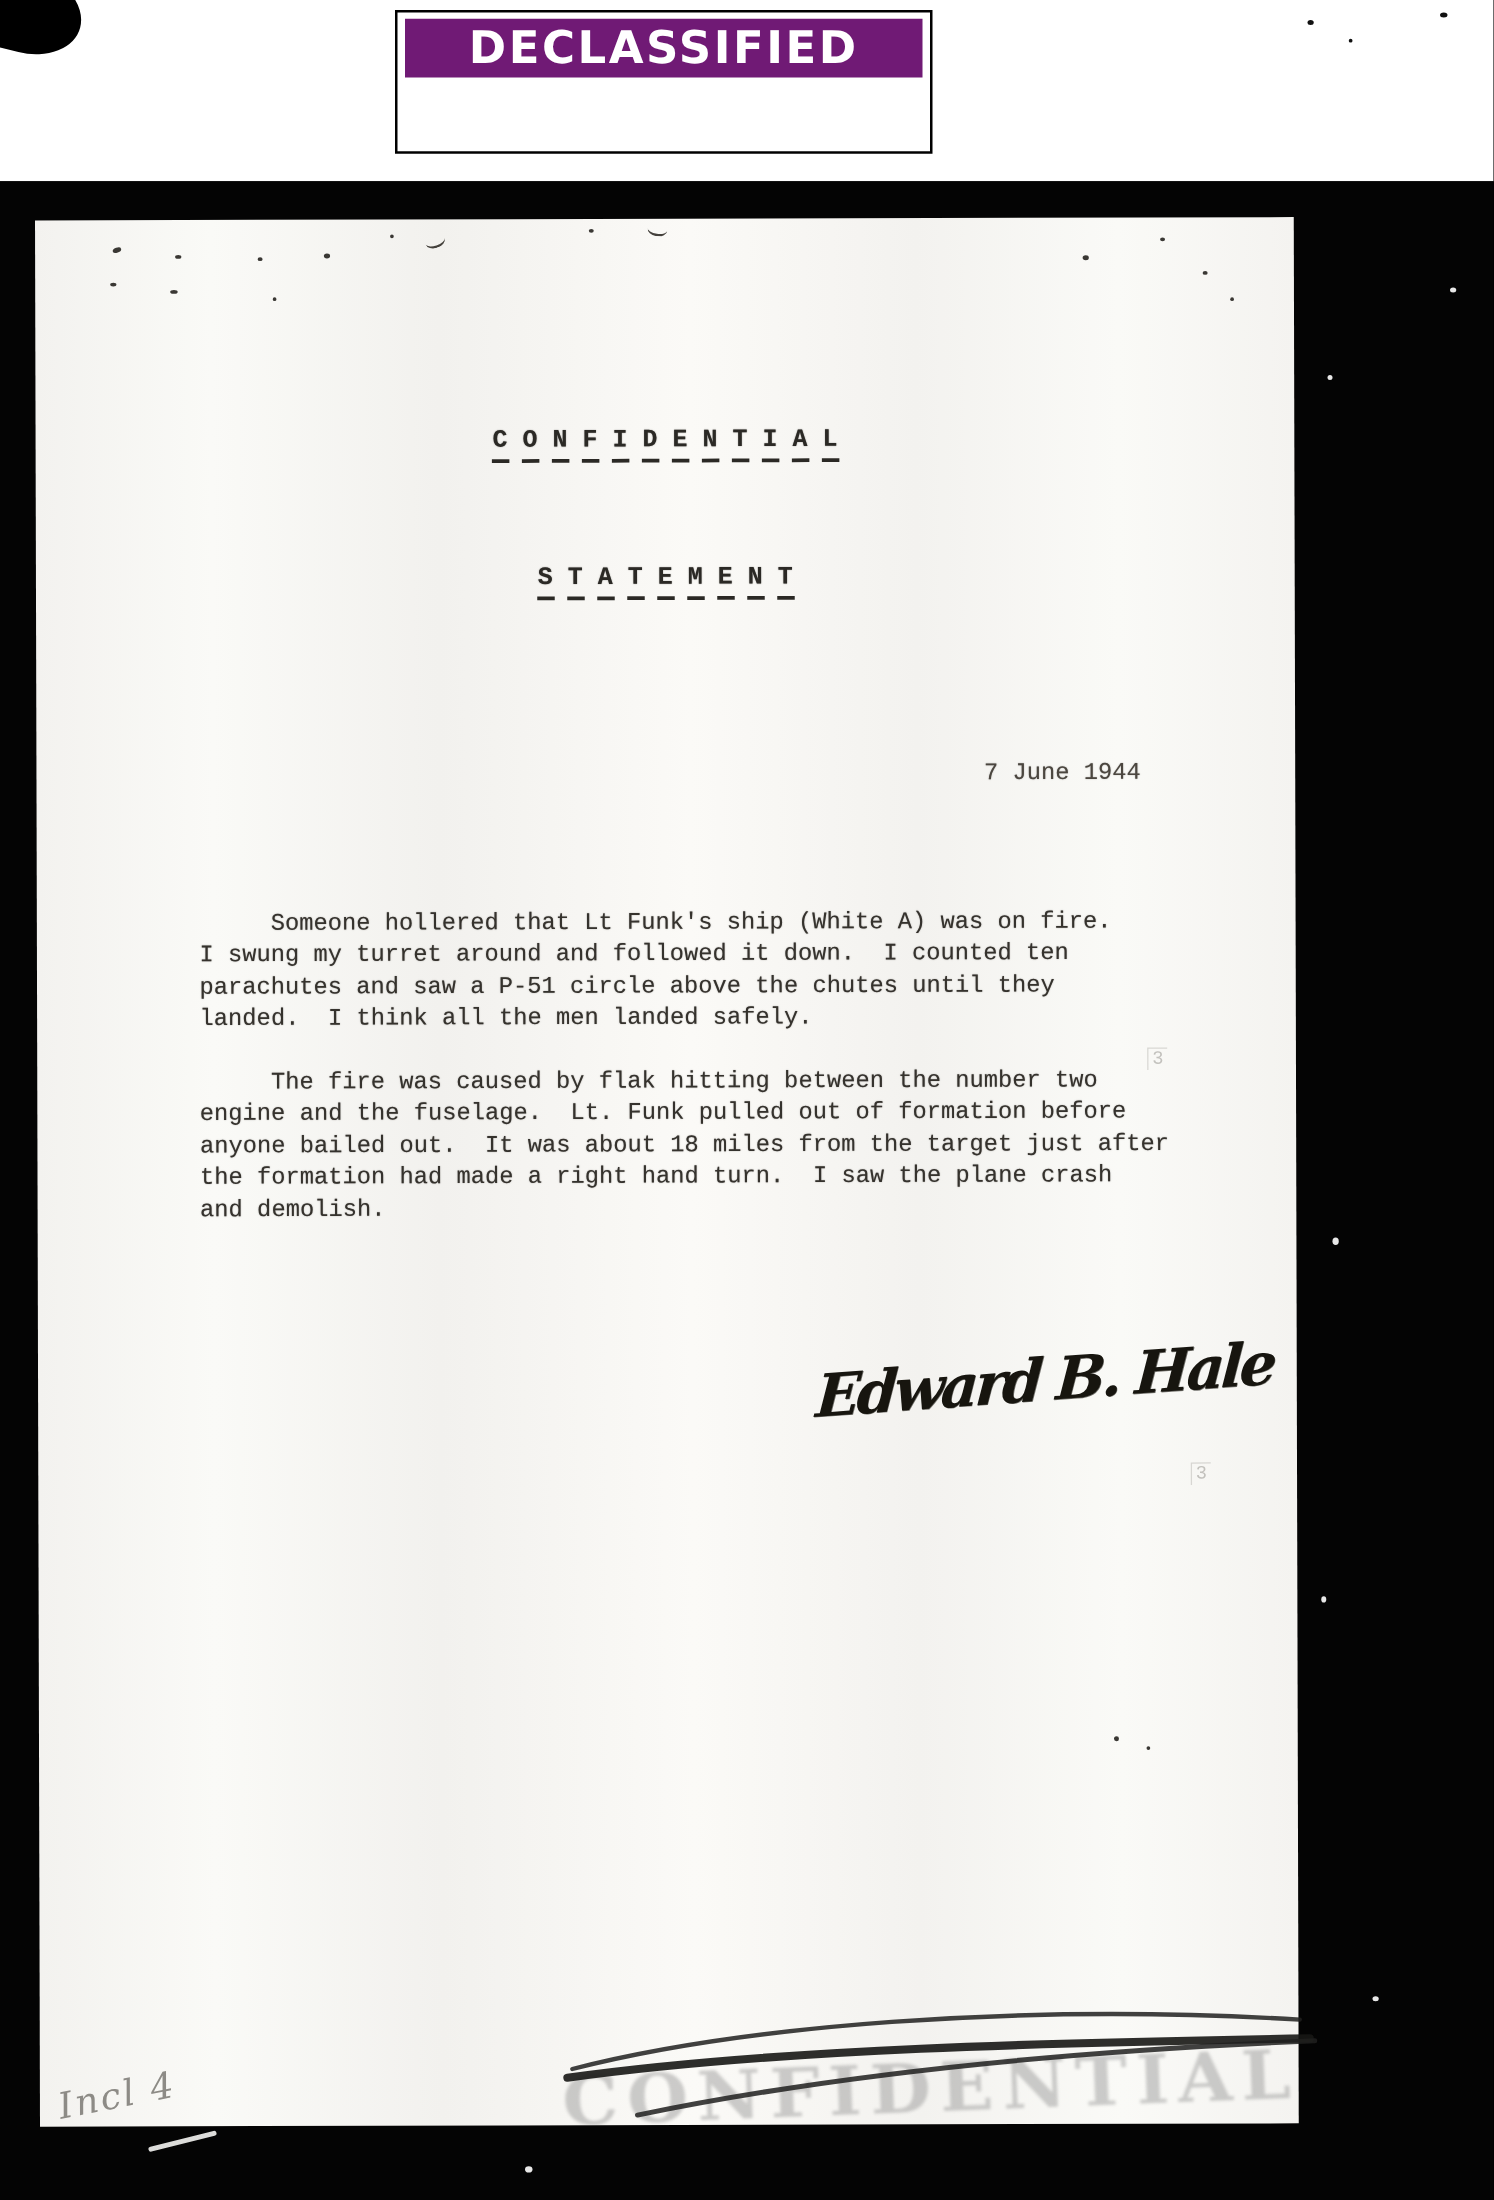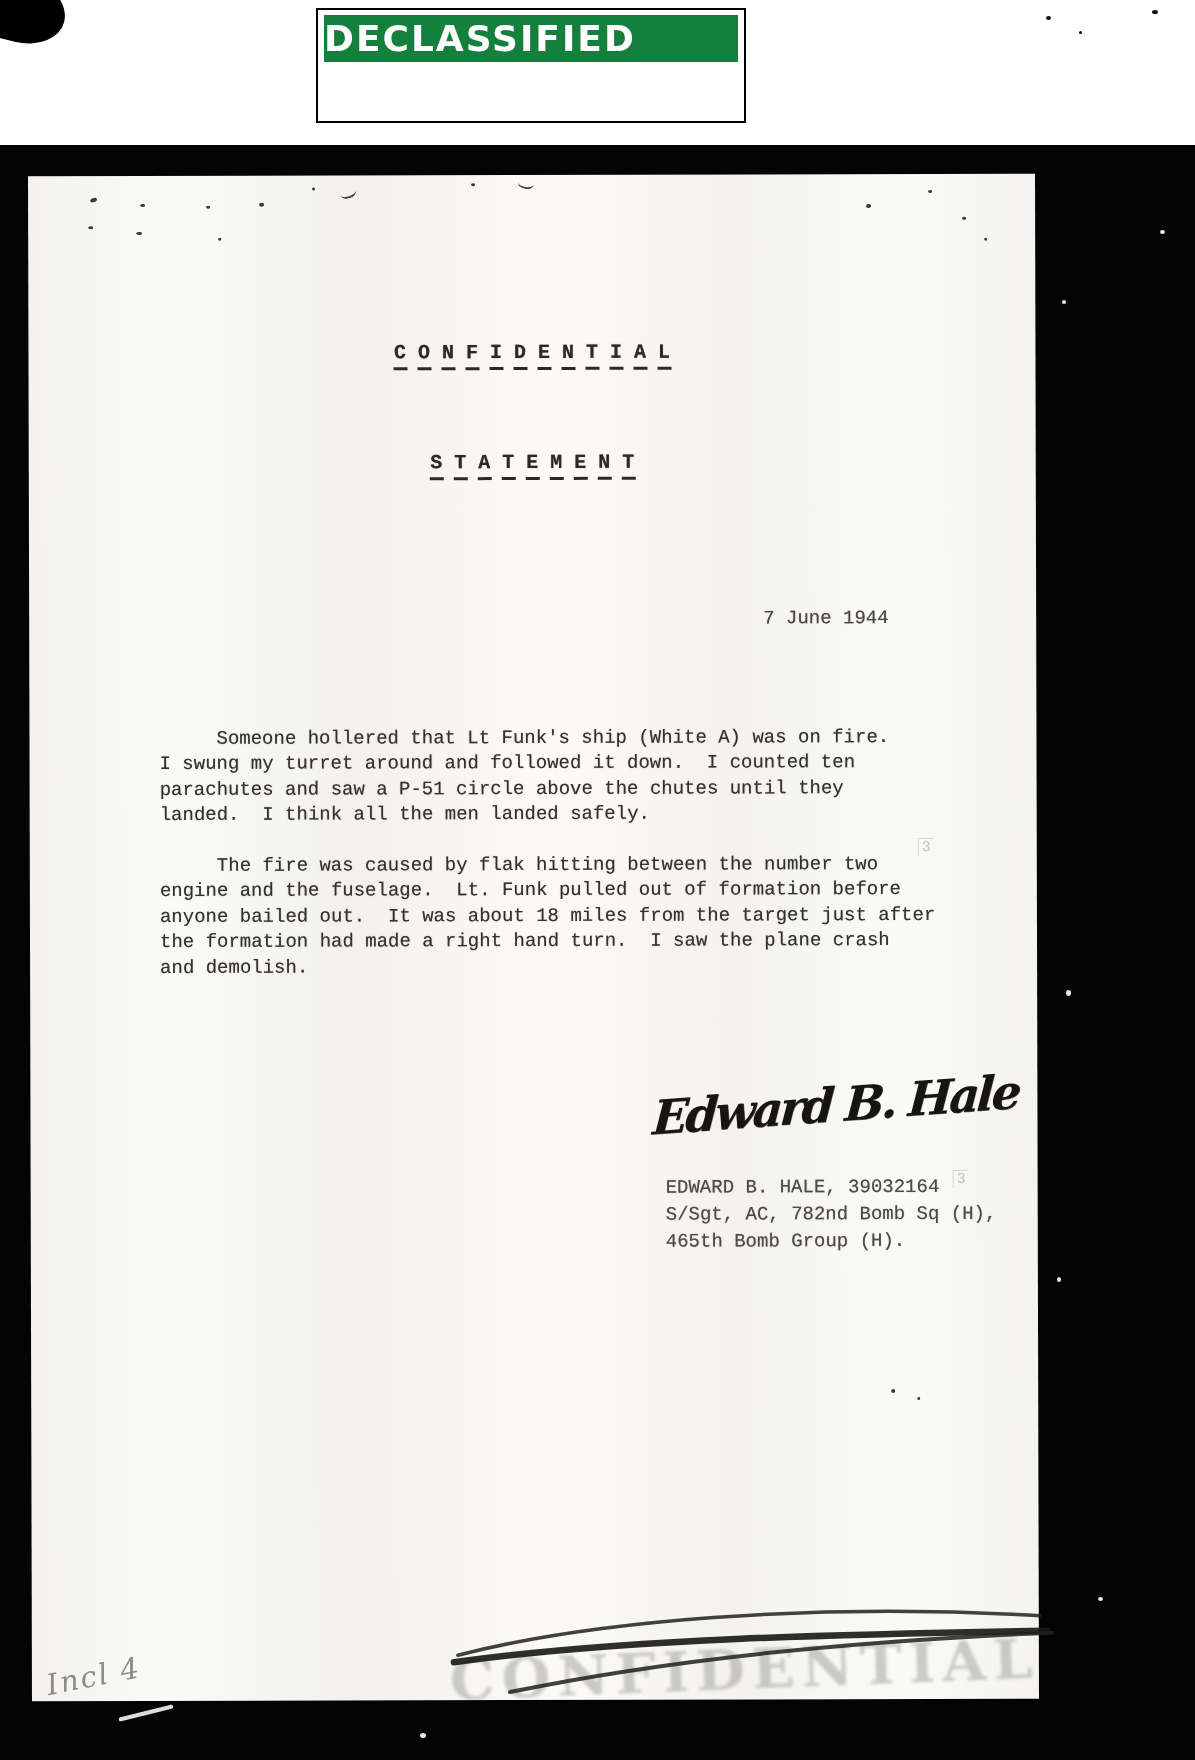--- a/index.html
+++ b/index.html
@@ -7,22 +7,22 @@
           font-family:"Liberation Sans",sans-serif;}
 
   
   .top-band{position:absolute;left:0;top:0;width:1195px;height:145px;background:#ffffff;}
   .corner-blob{position:absolute;left:-26px;top:-24px;width:92px;height:66px;background:#000;
                border-radius:38% 62% 55% 45%;transform:rotate(14deg);}
   .tiny-speck{position:absolute;background:#111;border-radius:50%;}
 
   .stamp-box{position:absolute;left:316px;top:8px;width:430px;height:115px;background:#fff;
              border:2px solid #000;box-sizing:border-box;}
-  .stamp-titlebar{margin:5px 6px 0 6px;height:47px;background:#15803d;display:flex;
-                  align-items:center;justify-content:flex-start;}
+  .stamp-titlebar{margin:5px 6px 0 6px;height:47px;background:#701a75;display:flex;
+                  align-items:center;justify-content:center;}
   .stamp-title{color:#fff;font-family:"DejaVu Sans",sans-serif;font-weight:bold;
                font-size:36px;letter-spacing:2px;}
   .stamp-line{text-align:center;font-family:"DejaVu Sans",sans-serif;font-size:25px;
               color:#000;margin-top:3px;white-space:nowrap;}
   .stamp-line .b{font-weight:bold;}
   .stamp-line span{margin:0 4px;}
 
   
   .scan-area{position:absolute;left:0;top:145px;width:1195px;height:1615px;background:#040404;}
   .page{position:absolute;left:30px;top:30px;width:1007px;height:1525px;
@@ -41,21 +41,21 @@
   .typed{font-family:"Liberation Mono","DejaVu Sans Mono",monospace;color:#35322d;
          text-shadow:0 0 1px rgba(45,42,38,0.5);}
   .doc-classification,.doc-title{position:absolute;left:0;right:0;text-align:center;
          font-family:"Liberation Mono","DejaVu Sans Mono",monospace;font-size:20px;
          font-weight:bold;color:#2b2925;text-shadow:0 0 1px rgba(40,38,34,0.6);}
   .doc-classification{top:166px;}
   .doc-title{top:276px;}
   .ltr{display:inline-block;width:14px;margin:0 5px;border-bottom:3px solid #2b2925;
        padding-bottom:3px;text-align:center;}
 
-  .doc-date{position:absolute;left:734px;top:433px;font-size:19px;color:#4b463f;}
+  .doc-date{position:absolute;left:758px;top:433px;font-size:19px;color:#4b463f;}
   .para{position:absolute;white-space:pre;font-size:19px;line-height:25.4px;}
   .para-1{left:130px;top:551px;}
   .para-2{left:130px;top:678px;}
 
   .annotation{position:absolute;font-family:"Liberation Mono",monospace;font-size:15px;
               color:#a7a5a0;opacity:0.65;border-left:1px solid rgba(150,148,142,.5);
               border-top:1px solid rgba(150,148,142,.5);padding:0 3px;}
   .annotation-1{left:888px;top:664px;}
   .annotation-2{left:922px;top:996px;}
 
@@ -132,23 +132,20 @@
 landed.  I think all the men landed safely.</div>
       <div class="annotation annotation-1">3</div>
       <div class="para para-2 typed">     The fire was caused by flak hitting between the number two
 engine and the fuselage.  Lt. Funk pulled out of formation before
 anyone bailed out.  It was about 18 miles from the target just after
 the formation had made a right hand turn.  I saw the plane crash
 and demolish.</div>
 
       <div class="signature">Edward B. Hale</div>
       <div class="annotation annotation-2">3</div>
-      <div class="sig-block typed">EDWARD B. HALE, 39032164
-S/Sgt, AC, 782nd Bomb Sq (H),
-465th Bomb Group (H).</div>
 
       <svg class="bottom-stamp" width="620" height="105" viewBox="0 0 620 105">
         <defs>
           <filter id="stamp-blur">
               <feGaussianBlur stdDeviation="1.4"></feGaussianBlur>
             </filter>
         </defs>
         <text x="8" y="94" font-size="54" font-family="DejaVu Serif, serif" font-weight="bold" fill="#8a8a8a" opacity="0.42" letter-spacing="7" filter="url(#stamp-blur)" textLength="590" lengthAdjust="spacingAndGlyphs" transform="rotate(-2 310 80)">CONFIDENTIAL</text>
         <path d="M16,60 C150,26 370,8 598,22" stroke="#20201e" stroke-width="3.5" fill="none" opacity="0.85" stroke-linecap="round"></path>
         <path d="M12,67 C180,44 400,40 606,37" stroke="#171715" stroke-width="6.5" fill="none" opacity="0.9" stroke-linecap="round"></path>

